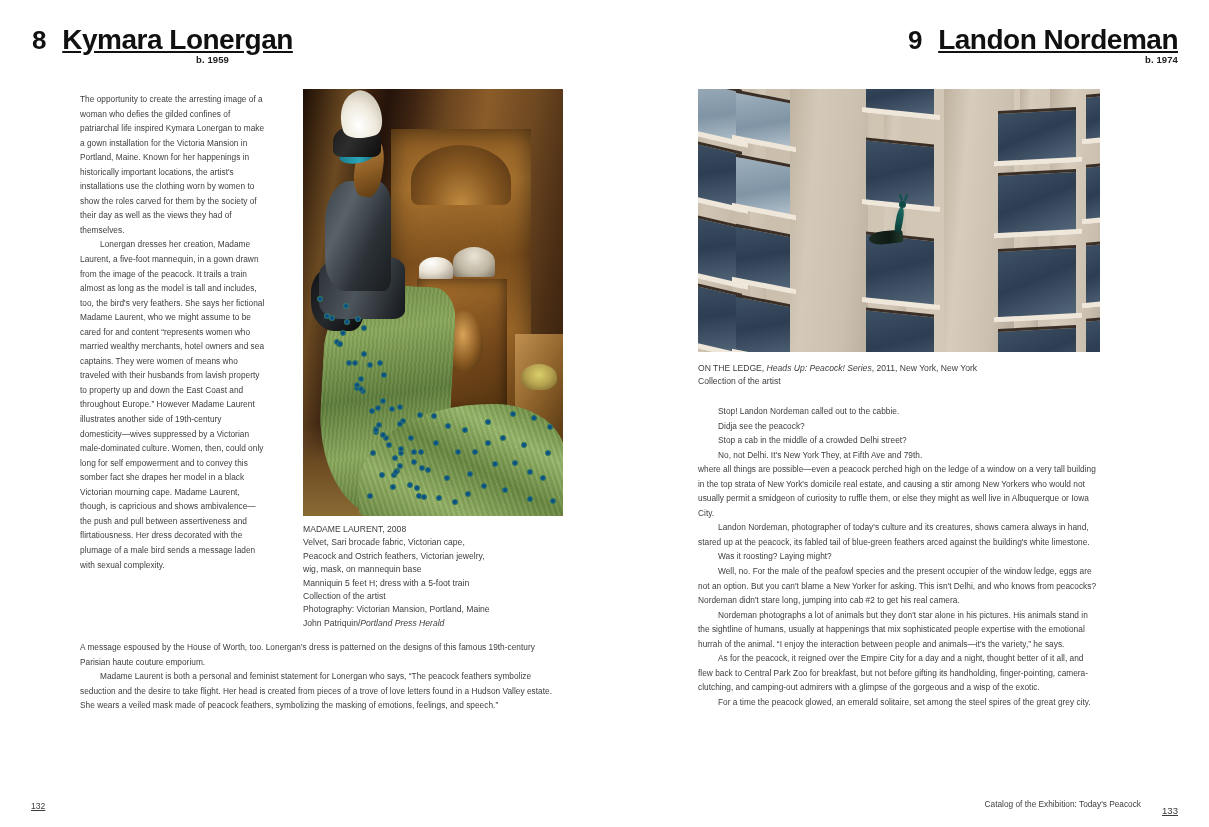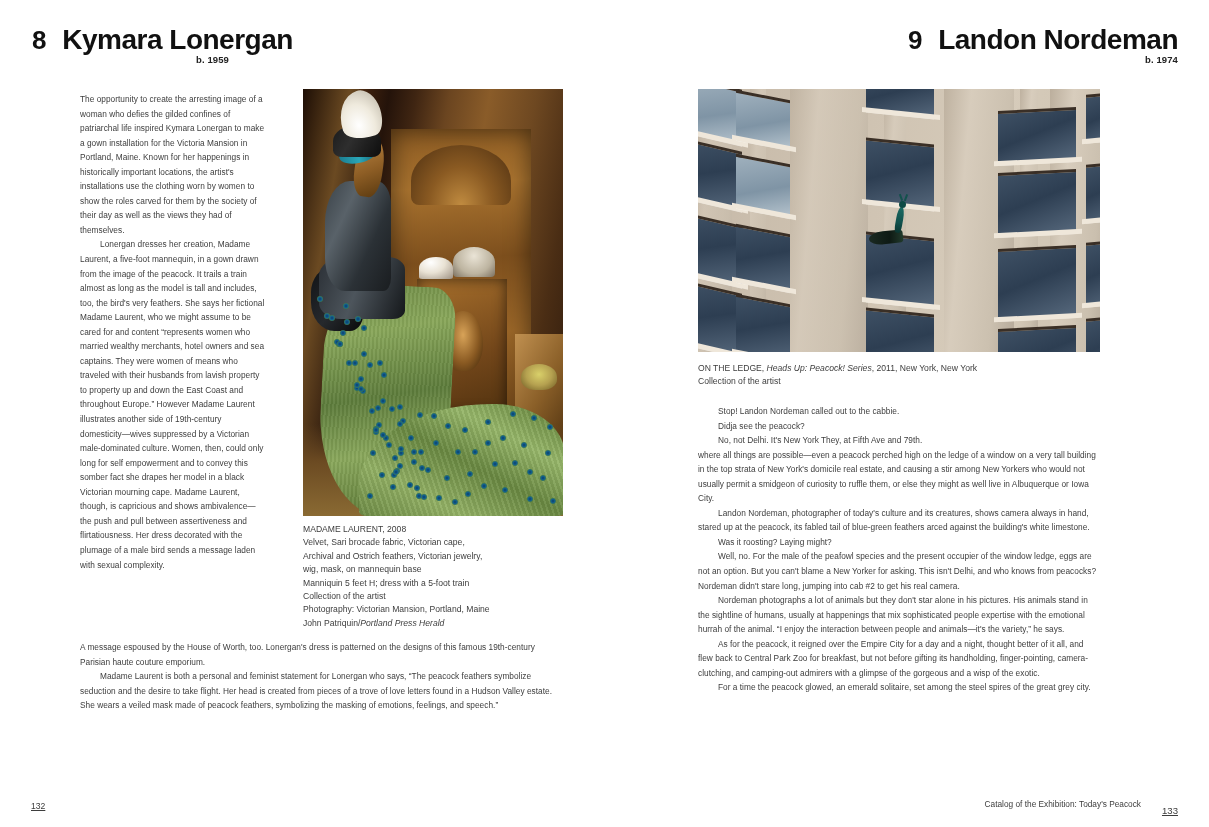--- a/index.html
+++ b/index.html
@@ -32,20 +32,21 @@
     font-size: 26px;
     font-weight: 700;
     letter-spacing: -0.2px;
   }
   .hdr-name {
     font-size: 28px;
     font-weight: 700;
     letter-spacing: -0.5px;
     margin-left: 16px;
     white-space: nowrap;
+    text-decoration: underline;
   }
   .hdr-born {
     position: absolute;
     font-size: 9.5px;
     font-weight: 700;
     color: #222;
     letter-spacing: 0.1px;
   }
   #hdr-left  { left: 32px; top: 24px; }
   #hdr-left-born { left: 196px; top: 54px; }
@@ -425,21 +426,21 @@
         <span class="eye" style="left:178.0px;top:394.4px;"></span>
         <span class="eye" style="left:199.1px;top:397.5px;"></span>
         <span class="eye" style="left:223.8px;top:407.2px;"></span>
         <span class="eye" style="left:246.8px;top:409.3px;"></span>
       </div>
   </div>
 
   <div id="left-caption">
     <div>MADAME LAURENT, 2008</div>
     <div>Velvet, Sari brocade fabric, Victorian cape,</div>
-    <div>Archival and Ostrich feathers, Victorian jewelry,</div>
+    <div>Peacock and Ostrich feathers, Victorian jewelry,</div>
     <div>wig, mask, on mannequin base</div>
     <div>Manniquin 5 feet H; dress with a 5-foot train</div>
     <div>Collection of the artist</div>
     <div>Photography: Victorian Mansion, Portland, Maine</div>
     <div><span>John Patriquin/</span><em>Portland Press Herald</em></div>
   </div>
 
   <div class="folio" id="folio-left">132</div>
 
   <div class="hdr" id="hdr-right">
@@ -506,20 +507,21 @@
   </div>
 
   <div id="right-caption">
     <div><span>ON THE LEDGE, </span><em>Heads Up: Peacock! Series</em><span>, 2011, New York, New York</span></div>
     <div>Collection of the artist</div>
   </div>
 
   <div id="right-col" class="body-txt">
     <p class="indent">Stop! Landon Nordeman called out to the cabbie.</p>
     <p class="indent">Didja see the peacock?</p>
+    <p class="indent">Stop a cab in the middle of a crowded Delhi street?</p>
     <p class="indent">No, not Delhi. It's New York They, at Fifth Ave and 79th.</p>
     <p>where all things are possible—even a peacock perched high on the ledge of a window on a very tall building in the top strata of New York's domicile real estate, and causing a stir among New Yorkers who would not usually permit a smidgeon of curiosity to ruffle them, or else they might as well live in Albuquerque or Iowa City.</p>
     <p class="indent">Landon Nordeman, photographer of today's culture and its creatures, shows camera always in hand, stared up at the peacock, its fabled tail of blue-green feathers arced against the building's white limestone.</p>
     <p class="indent">Was it roosting? Laying might?</p>
     <p class="indent">Well, no. For the male of the peafowl species and the present occupier of the window ledge, eggs are not an option. But you can't blame a New Yorker for asking. This isn't Delhi, and who knows from peacocks? Nordeman didn't stare long, jumping into cab #2 to get his real camera.</p>
     <p class="indent">Nordeman photographs a lot of animals but they don't star alone in his pictures. His animals stand in the sightline of humans, usually at happenings that mix sophisticated people expertise with the emotional hurrah of the animal. “I enjoy the interaction between people and animals—it's the variety,” he says.</p>
     <p class="indent">As for the peacock, it reigned over the Empire City for a day and a night, thought better of it all, and flew back to Central Park Zoo for breakfast, but not before gifting its handholding, finger-pointing, camera-clutching, and camping-out admirers with a glimpse of the gorgeous and a wisp of the exotic.</p>
     <p class="indent">For a time the peacock glowed, an emerald solitaire, set among the steel spires of the great grey city.</p>
   </div>
 

